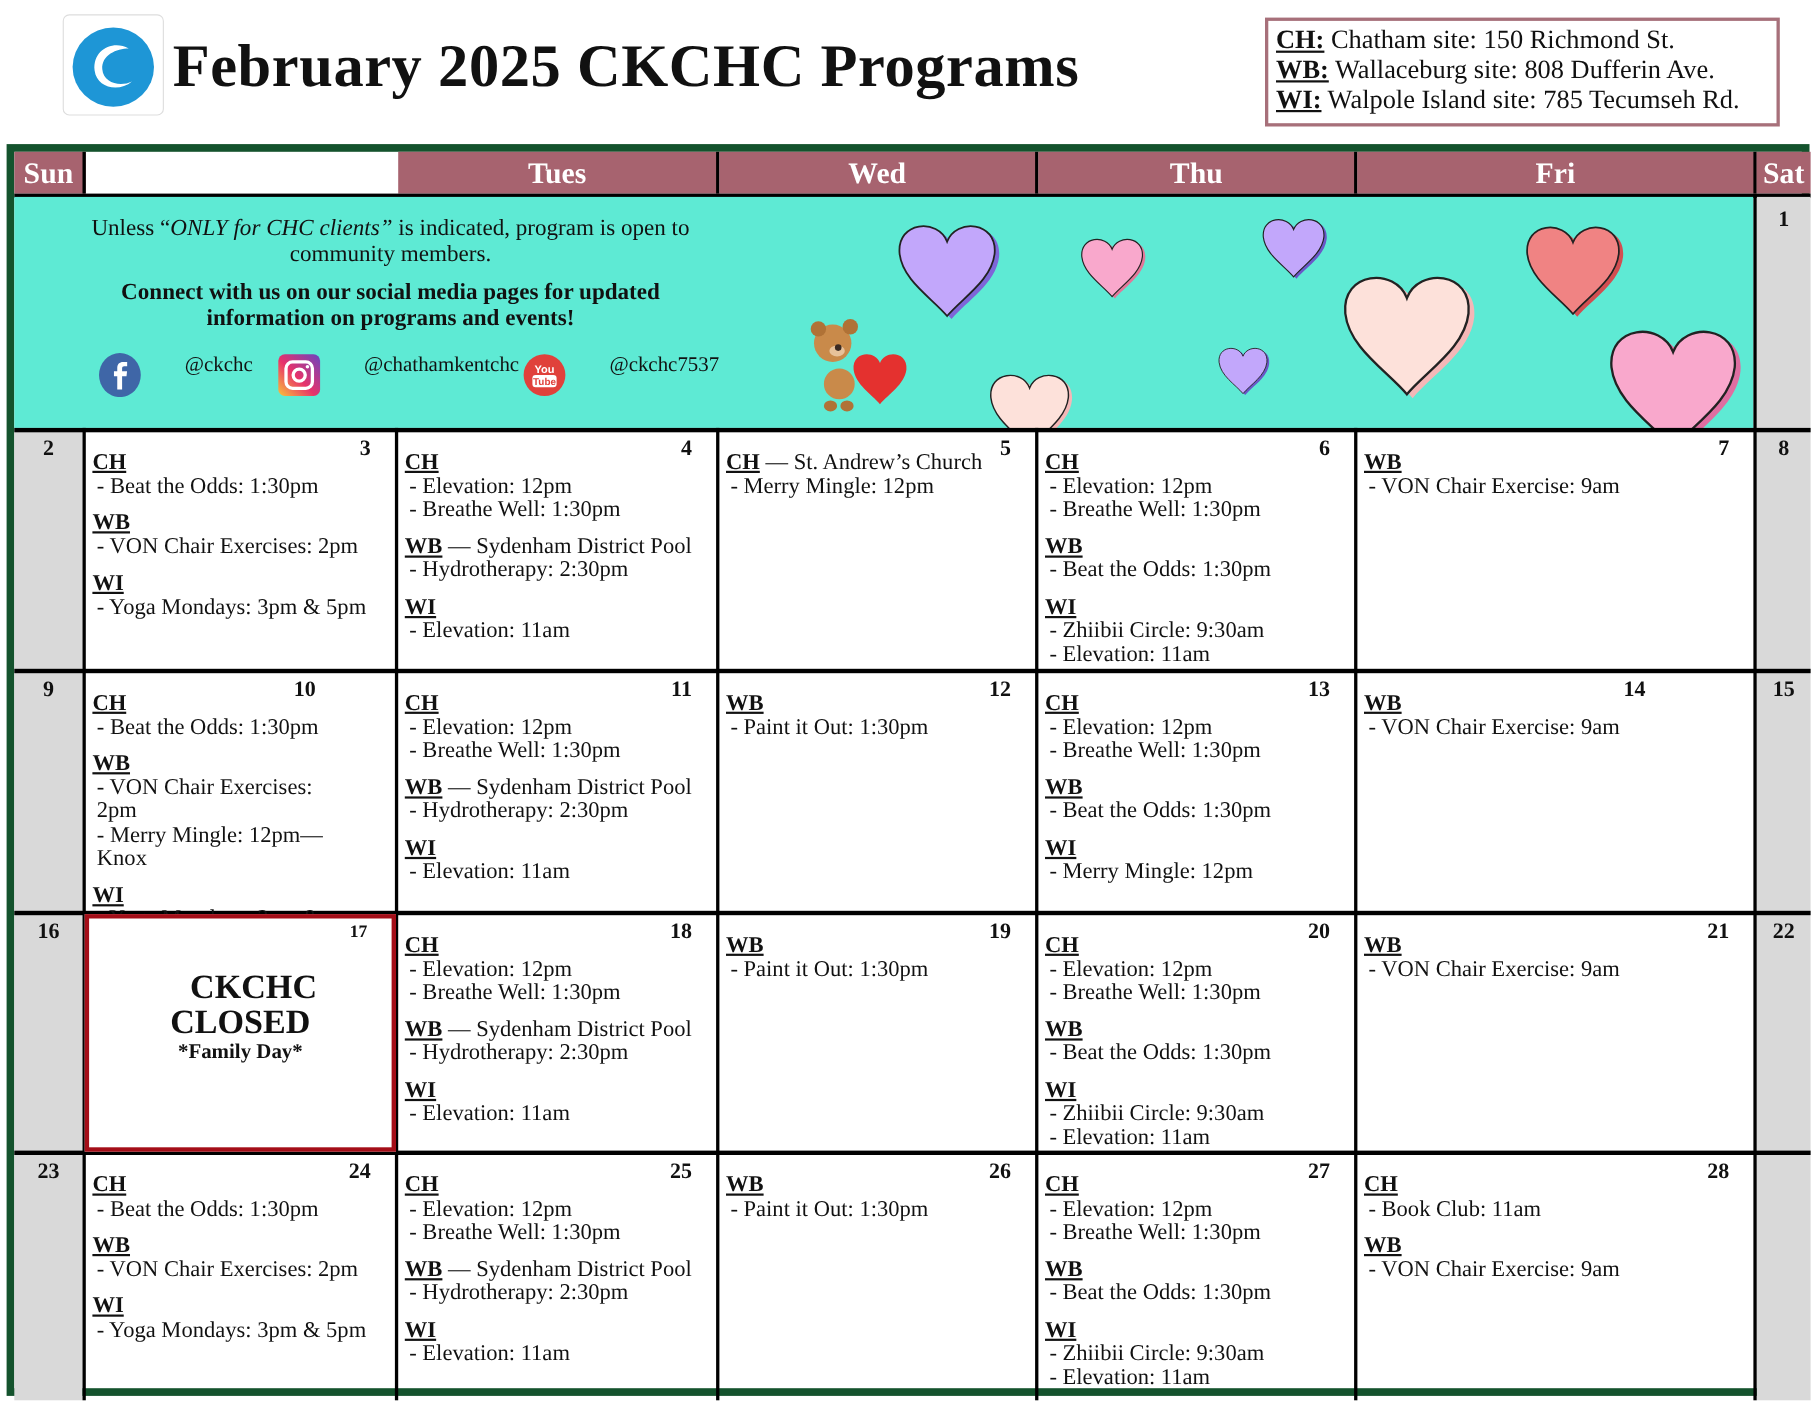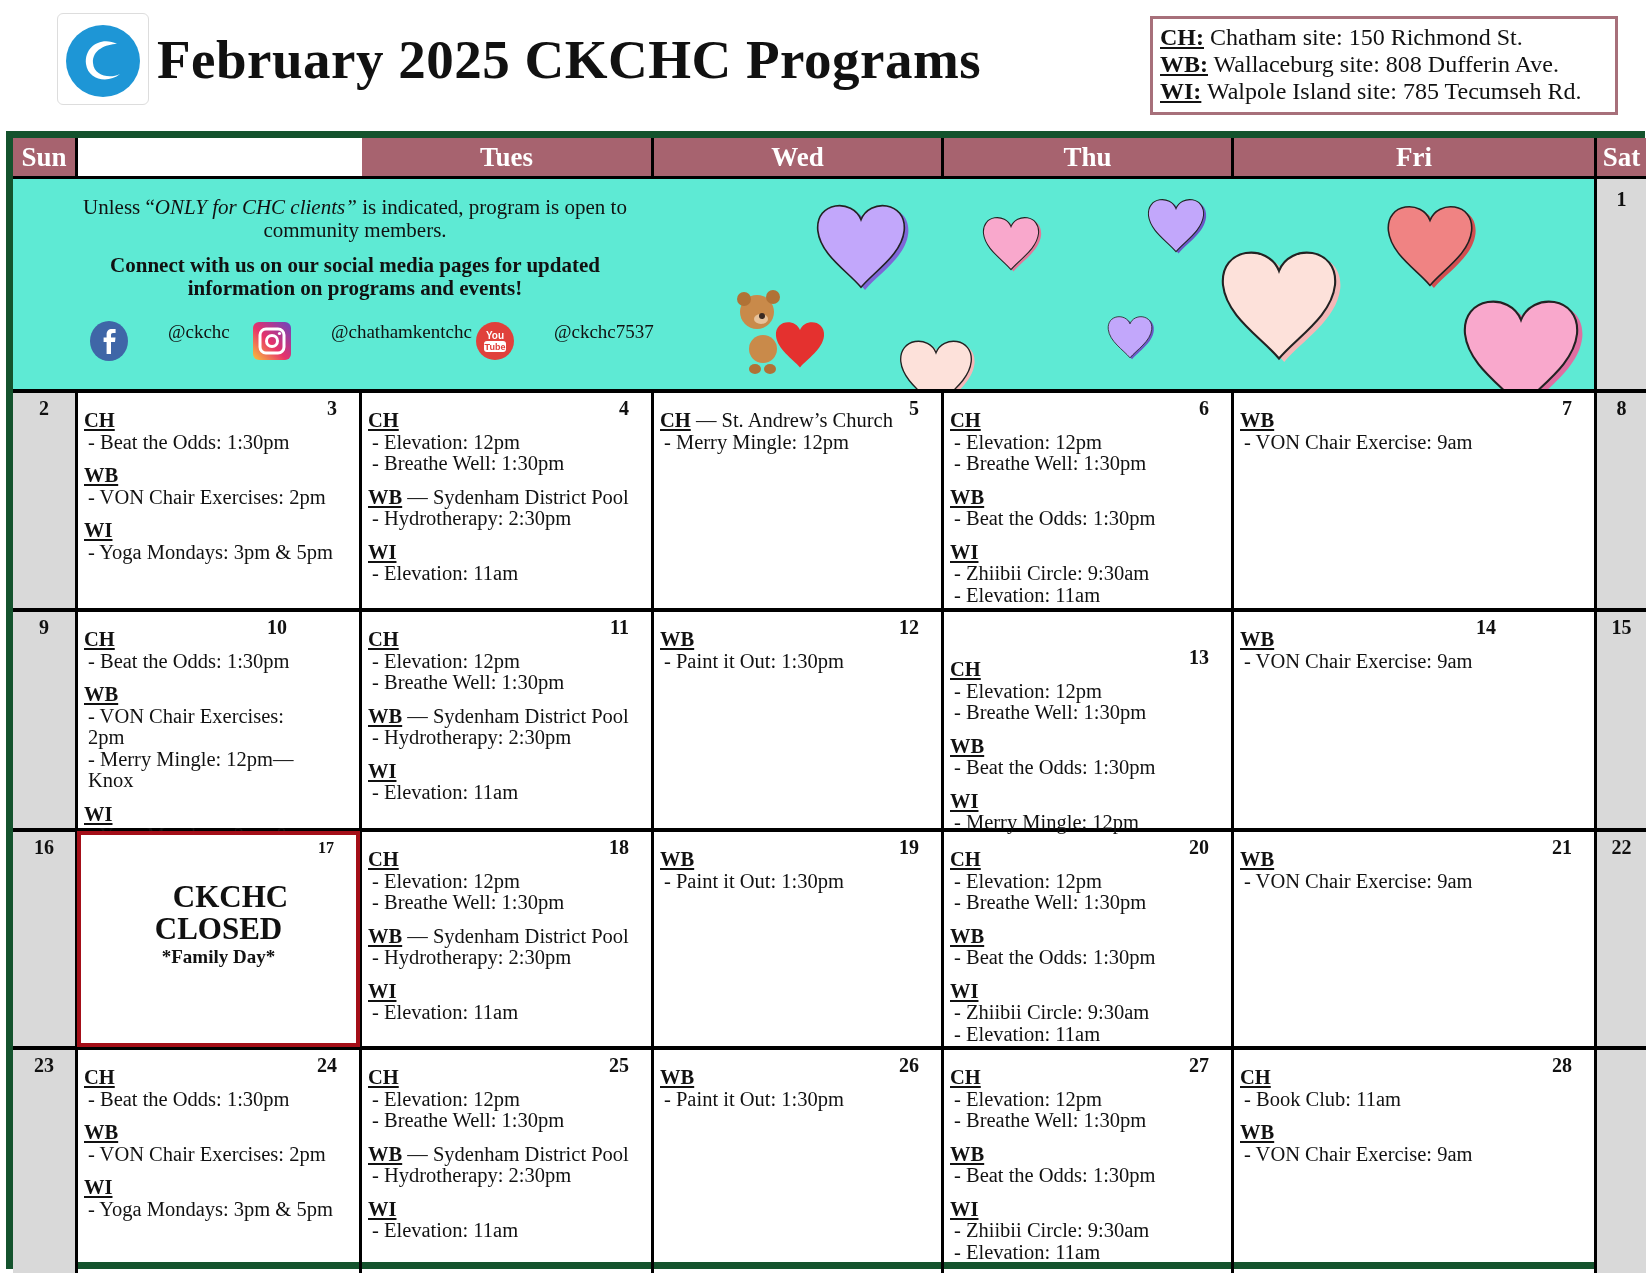--- a/index.html
+++ b/index.html
@@ -211,21 +211,21 @@
     <div class="cell" style="left: 349px; top: 474px; width: 289px; height: 216px;">
       <div class="dnum">11</div>
       <div class="group"><span class="site">CH</span><span class="loc"></span><div class="item">- Elevation: 12pm</div><div class="item">- Breathe Well: 1:30pm</div></div>
       <div class="group"><span class="site">WB</span><span class="loc"> — Sydenham District Pool</span><div class="item">- Hydrotherapy: 2:30pm</div></div>
       <div class="group"><span class="site">WI</span><span class="loc"></span><div class="item">- Elevation: 11am</div></div>
     </div>
     <div class="cell" style="left: 641px; top: 474px; width: 287px; height: 216px;">
       <div class="dnum">12</div>
       <div class="group"><span class="site">WB</span><span class="loc"></span><div class="item">- Paint it Out: 1:30pm</div></div>
     </div>
-    <div class="cell" style="left: 931px; top: 474px; width: 287px; height: 258px; margin-top: 30px;">
+    <div class="cell" style="left: 931px; top: 474px; width: 287px; height: 258px;">
       <div class="dnum">13</div>
       <div class="group"><span class="site">CH</span><span class="loc"></span><div class="item">- Elevation: 12pm</div><div class="item">- Breathe Well: 1:30pm</div></div>
       <div class="group"><span class="site">WB</span><span class="loc"></span><div class="item">- Beat the Odds: 1:30pm</div></div>
       <div class="group"><span class="site">WI</span><span class="loc"></span><div class="item">- Merry Mingle: 12pm</div></div>
     </div>
     <div class="cell" style="left: 1221px; top: 474px; width: 284px; height: 216px;">
       <div class="dnum">14</div>
       <div class="group"><span class="site">WB</span><span class="loc"></span><div class="item">- VON Chair Exercise: 9am</div></div>
     </div>
     <div class="sdnum" style="left: 0px; width: 62px; top: 698px;">16</div>

